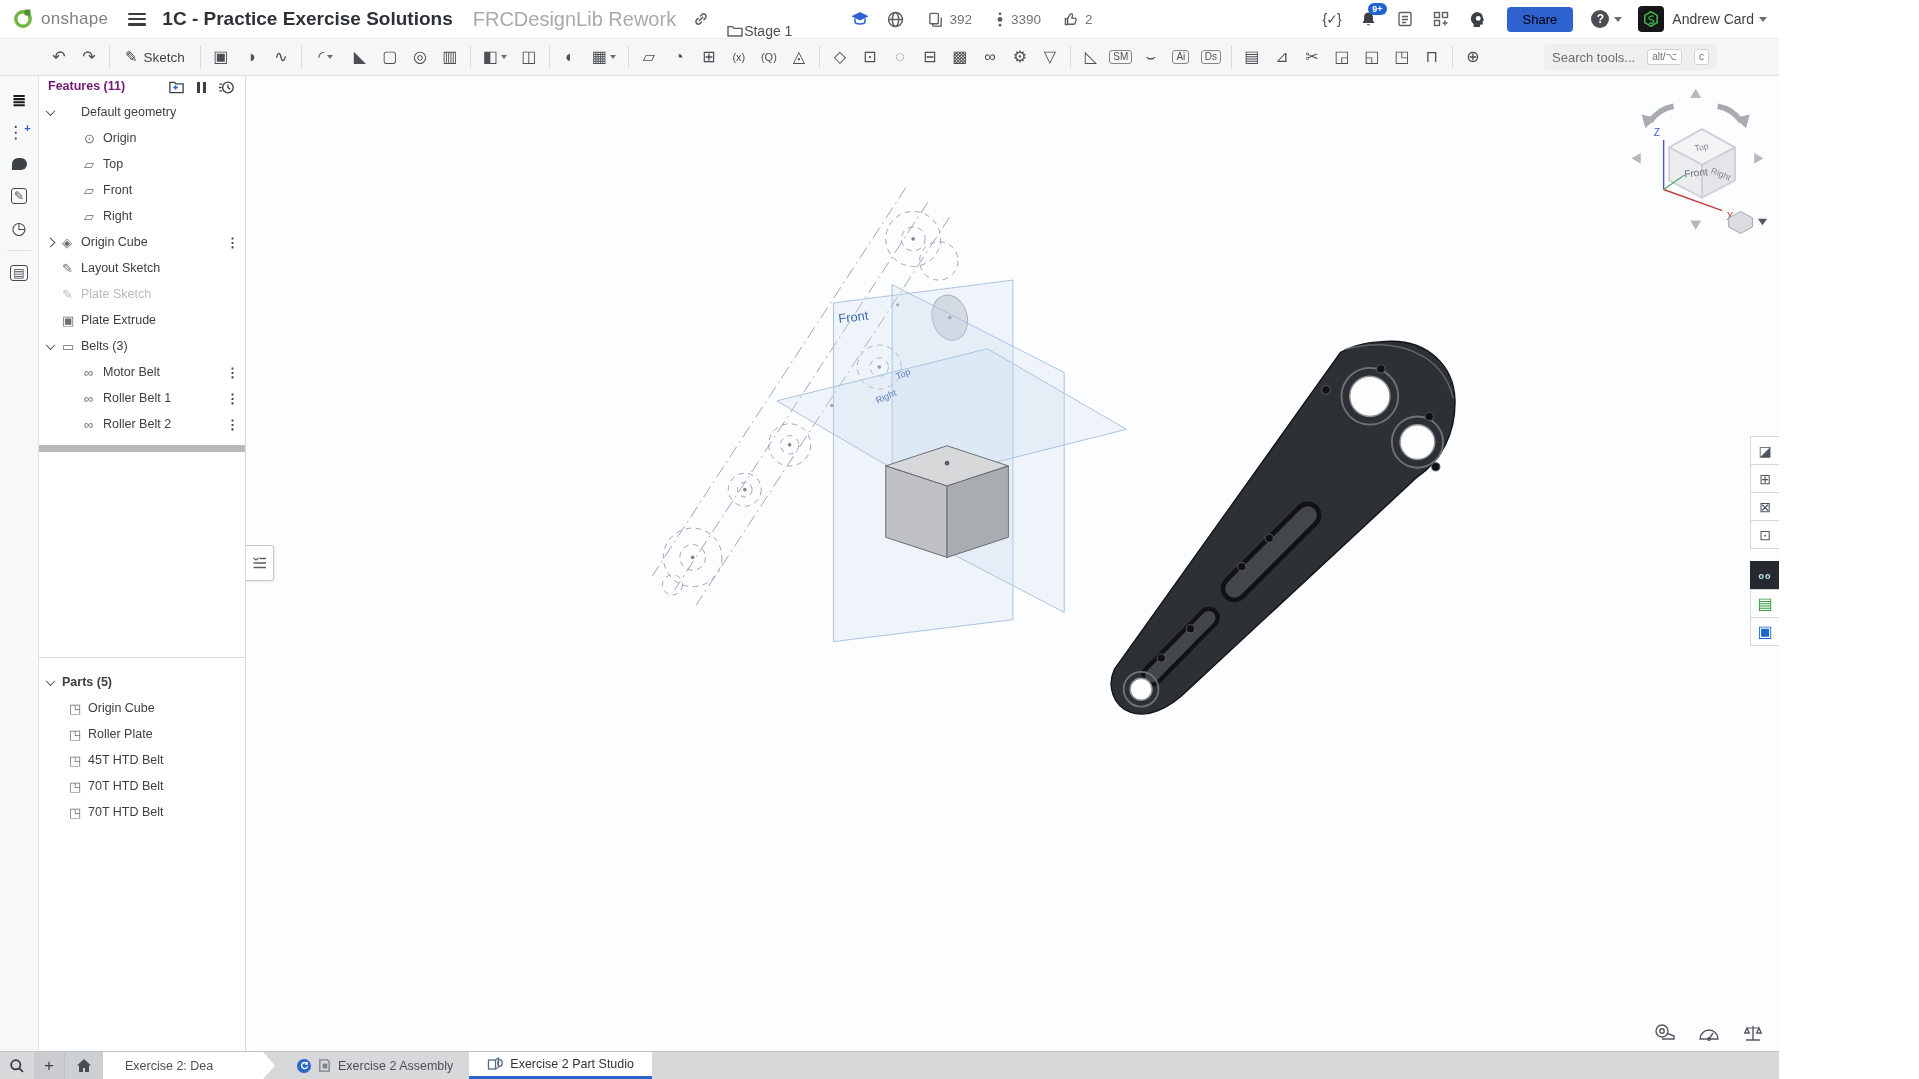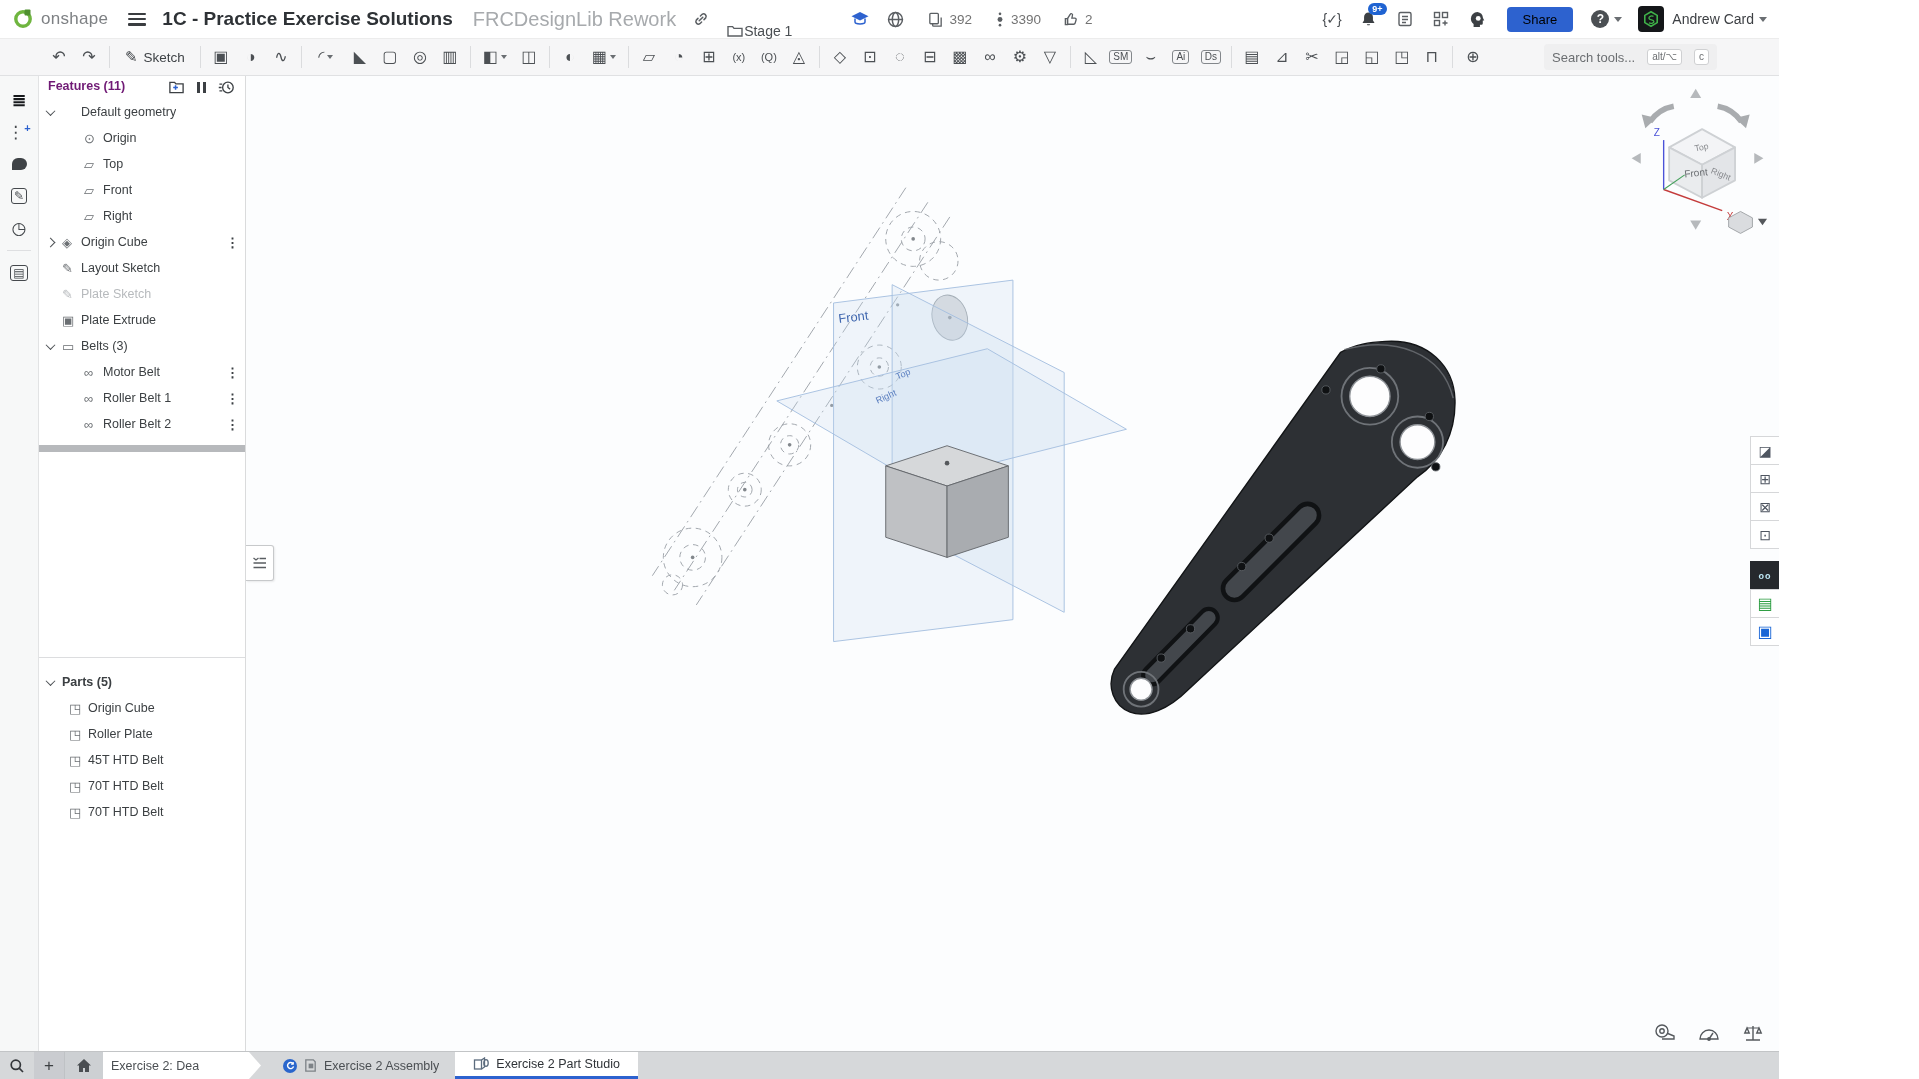--- a/index.html
+++ b/index.html
@@ -97,21 +97,21 @@
   .measure-bar{position:absolute;right:14px;bottom:8px;display:flex;gap:20px;color:#55595d;}
   .measure-bar svg{display:block;cursor:pointer;}
 
   
   #tabbar{height:27px;background:#d6d8da;border-top:1px solid #c2c4c6;display:flex;align-items:stretch;flex:0 0 auto;}
   .tbx{display:flex;align-items:center;justify-content:center;cursor:pointer;}
   .tbx-search{width:34px;color:#33363a;}
   .tbx-plus{width:30px;background:#caccd0;color:#3c3f42;font-size:17px;border-right:1px solid #bfc2c5;}
   .tbx-plus::before{content:"+";}
   .tbx-home{width:38px;background:#cdd0d3;}
-  .tab{display:flex;align-items:center;font-size:12.5px;color:#4b4f53;padding:0 8px;white-space:nowrap;cursor:pointer;}
+  .tab{display:flex;align-items:center;font-size:12.5px;color:#4b4f53;padding:0 22px;white-space:nowrap;cursor:pointer;}
   .tab .tab-label{overflow:hidden;}
   .tab.arrow{background:#fff;width:130px;clip-path:polygon(0 0,calc(100% - 12px) 0,100% 50%,calc(100% - 12px) 100%,0 100%);padding-right:20px;margin-right:6px;}
   .tab.plain{gap:6px;padding:0 16px;}
   .sync-dot{width:14px;height:14px;border-radius:50%;background:#2a66cc;display:flex;align-items:center;justify-content:center;flex:0 0 auto;}
   .tab.active{background:#fff;border-bottom:3px solid #2d62cf;color:#2f3337;gap:7px;padding:0 18px;}
 </style>
 </head>
 <body>
 
 <div id="app">

